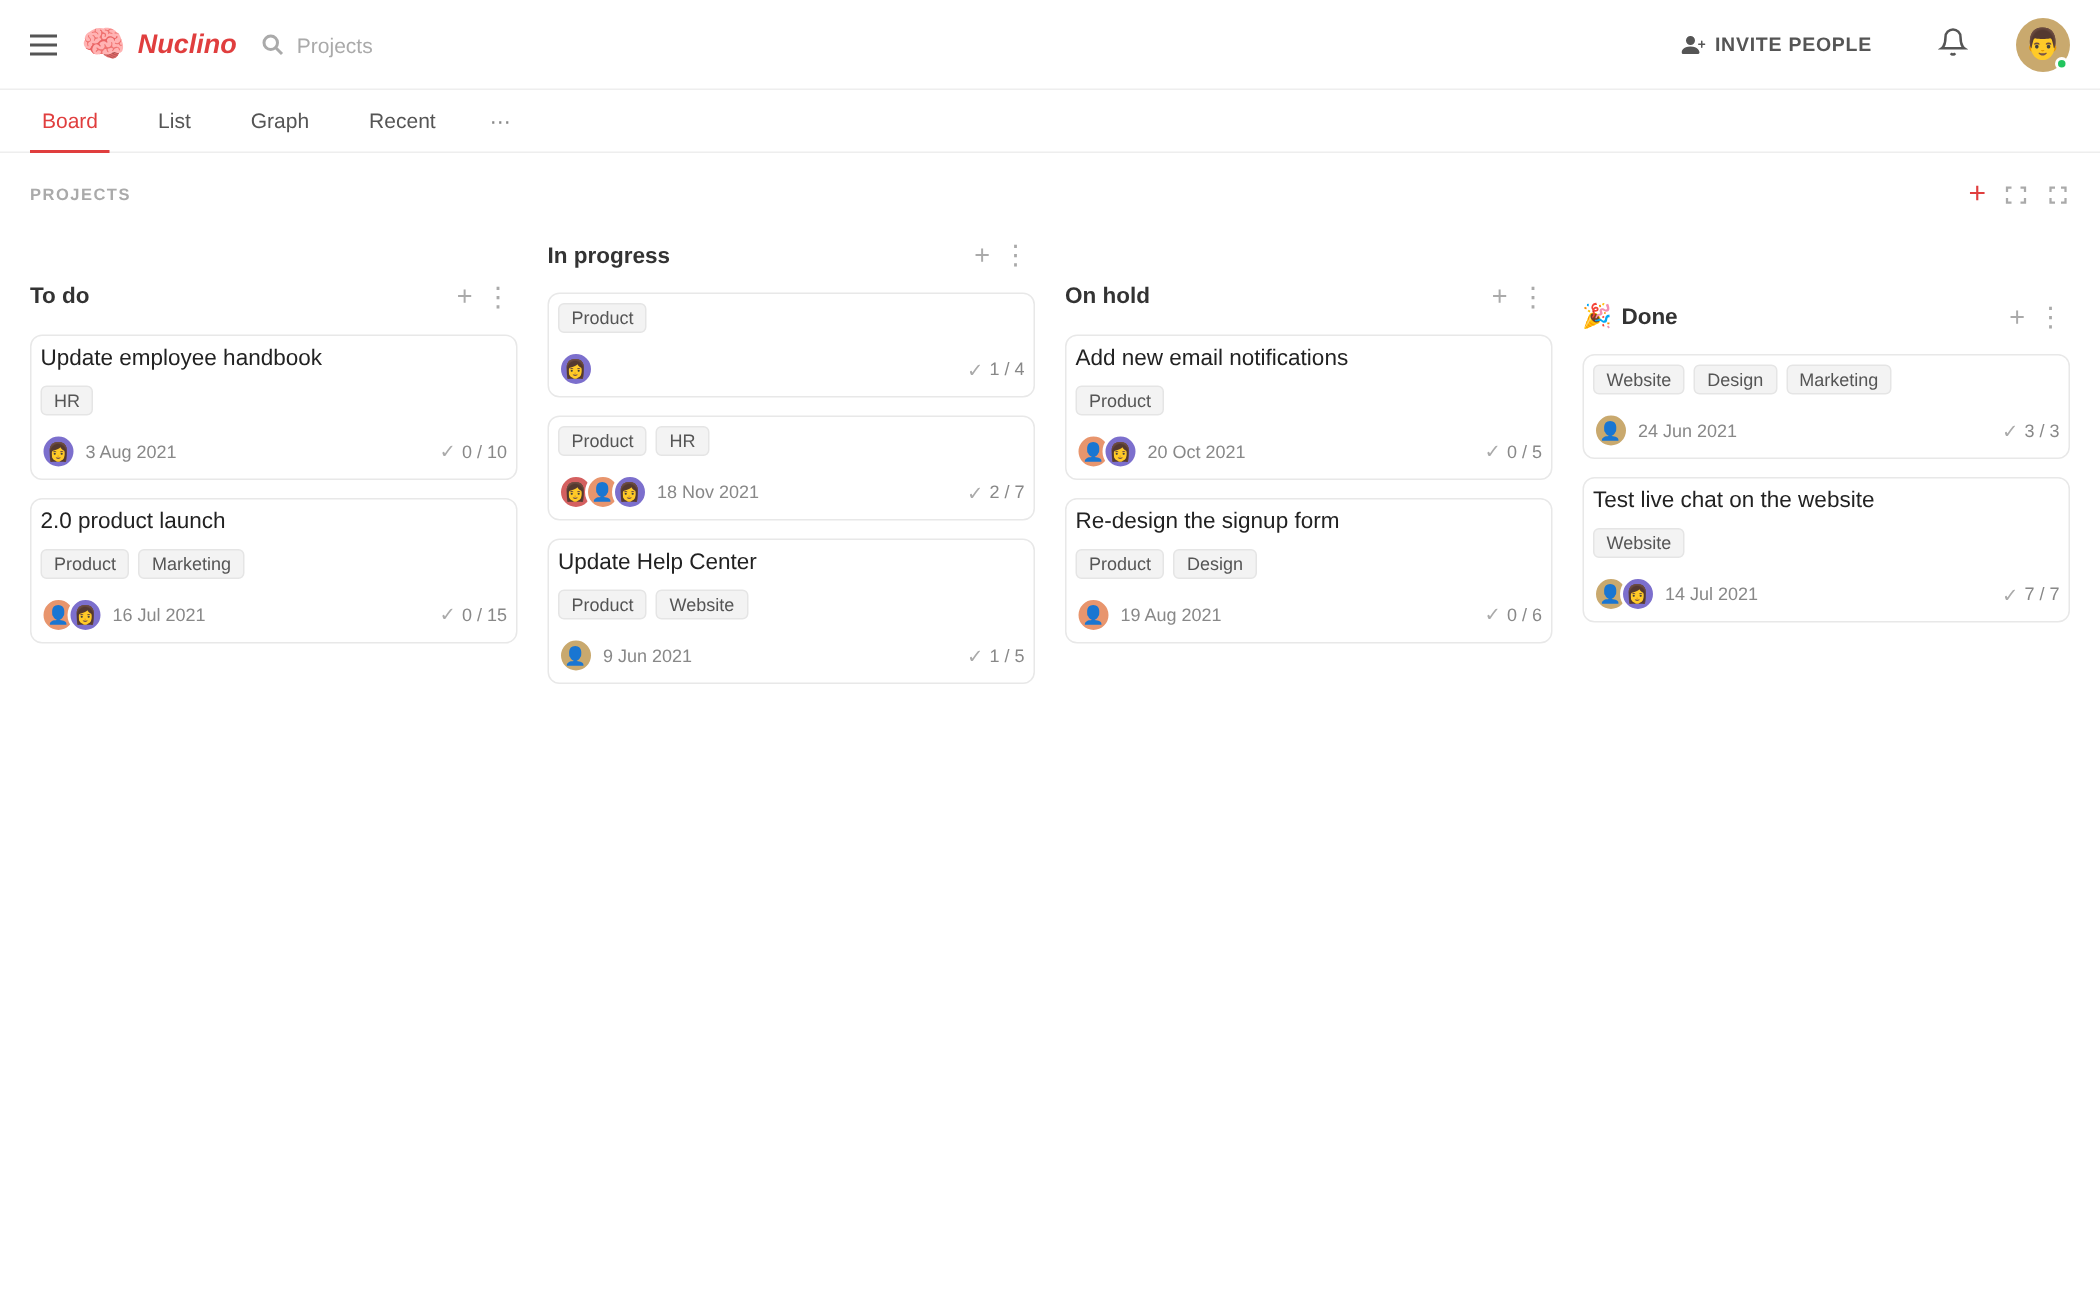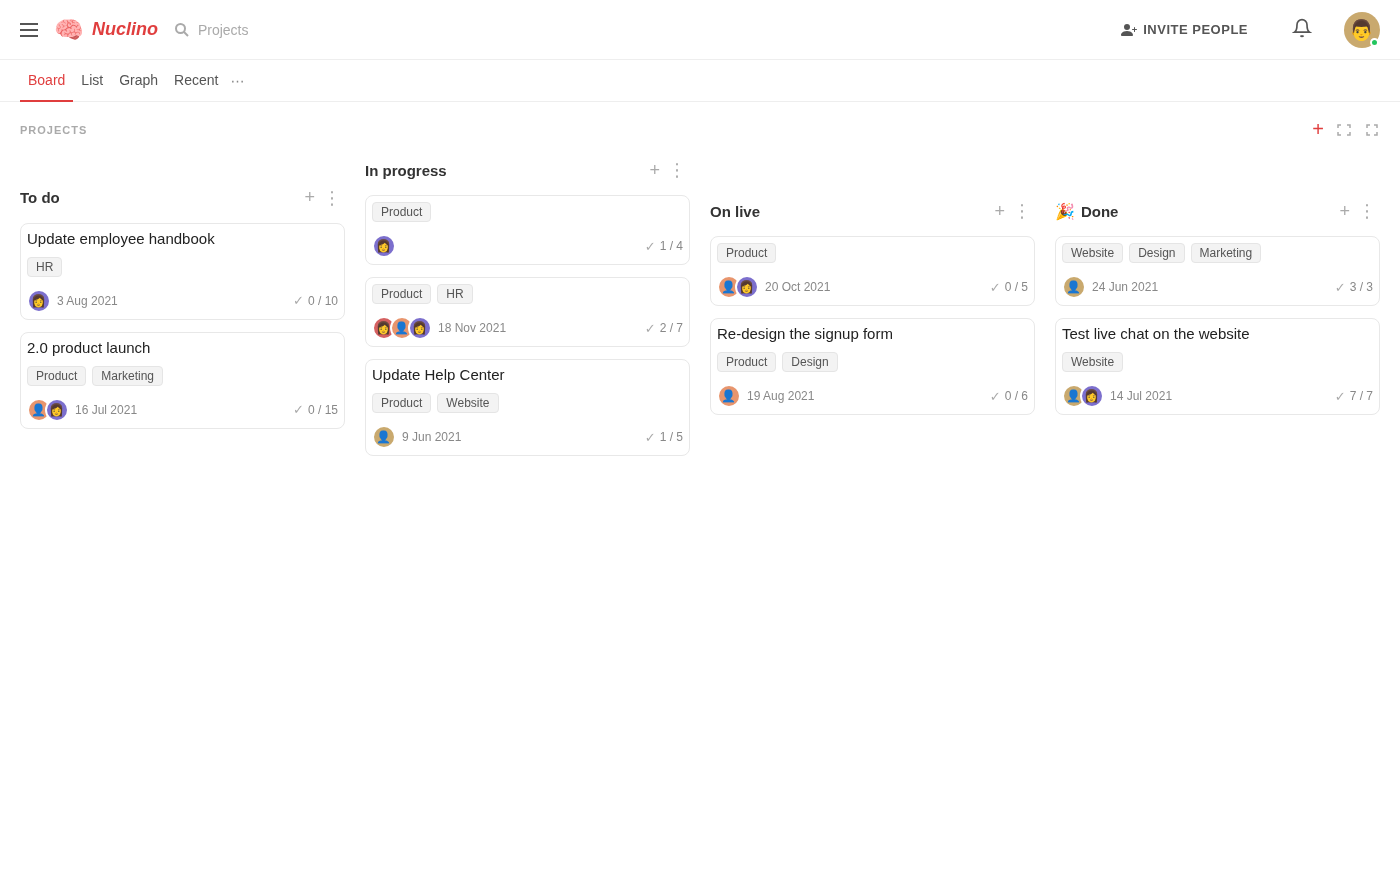--- a/index.html
+++ b/index.html
@@ -31,21 +31,21 @@
       padding: 6px 12px;
     }
     .bell-icon { cursor: pointer; color: #555; }
     .avatar-container { position: relative; }
     .avatar { width: 36px; height: 36px; border-radius: 50%; background: #c9a96e; overflow: hidden; display: flex; align-items: center; justify-content: center; cursor: pointer; }
     .avatar-face { font-size: 20px; }
     .online-dot { position: absolute; bottom: 1px; right: 1px; width: 9px; height: 9px; background: #22c55e; border-radius: 50%; border: 2px solid #fff; }
 
     
     .tabs {
-      display: flex; align-items: center; gap: 0;
+      display: flex; align-items: center; gap: 24px;
       padding: 0 20px;
       border-bottom: 1px solid #eee;
     }
     .tab {
       padding: 12px 8px; font-size: 14px; cursor: pointer;
       color: #555; text-decoration: none; border-bottom: 2px solid transparent;
       margin-bottom: -1px;
     }
     .tab.active { color: #e03e3e; border-bottom: 2px solid #e03e3e; font-weight: 500; }
     .tab-more { color: #888; cursor: pointer; padding: 12px 4px; }
@@ -290,25 +290,26 @@
           <div class="checklist">
             <span class="checklist-icon">✓</span>
             <span>1 / 5</span>
           </div>
         </div>
       </div>
     </div>
 
     <div class="column">
       <div class="column-header">
-        <span class="column-title">On live</span>
+        <span class="column-title">On hold</span>
         <button class="column-btn">+</button>
         <button class="column-btn">⋮</button>
       </div>
       <div class="card">
+        <div class="card-title">Add new email notifications</div>
         <div class="tags">
           <span class="tag">Product</span>
         </div>
         <div class="card-footer">
           <div class="card-footer-left">
             <div class="avatars">
               <div class="av av-orange">👤</div>
               <div class="av av-purple">👩</div>
             </div>
             <span class="date">20 Oct 2021</span>

